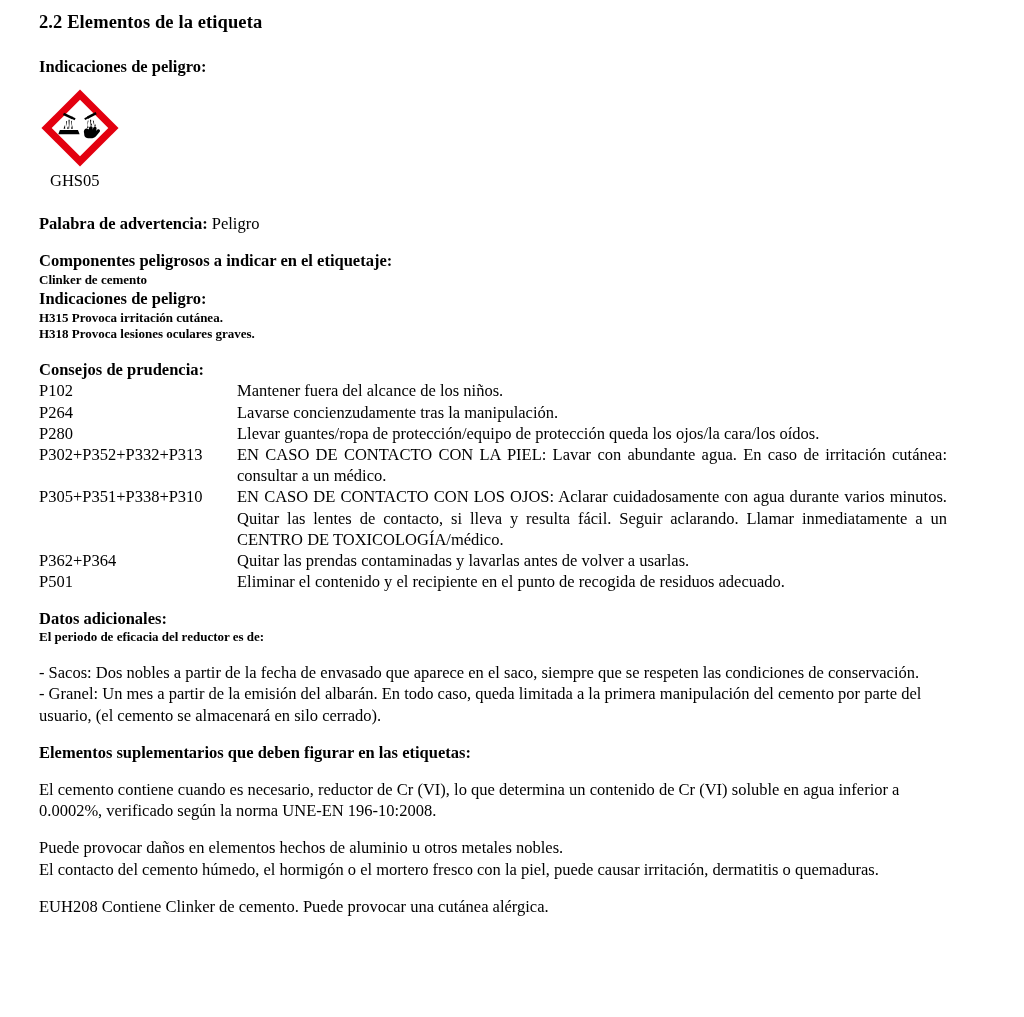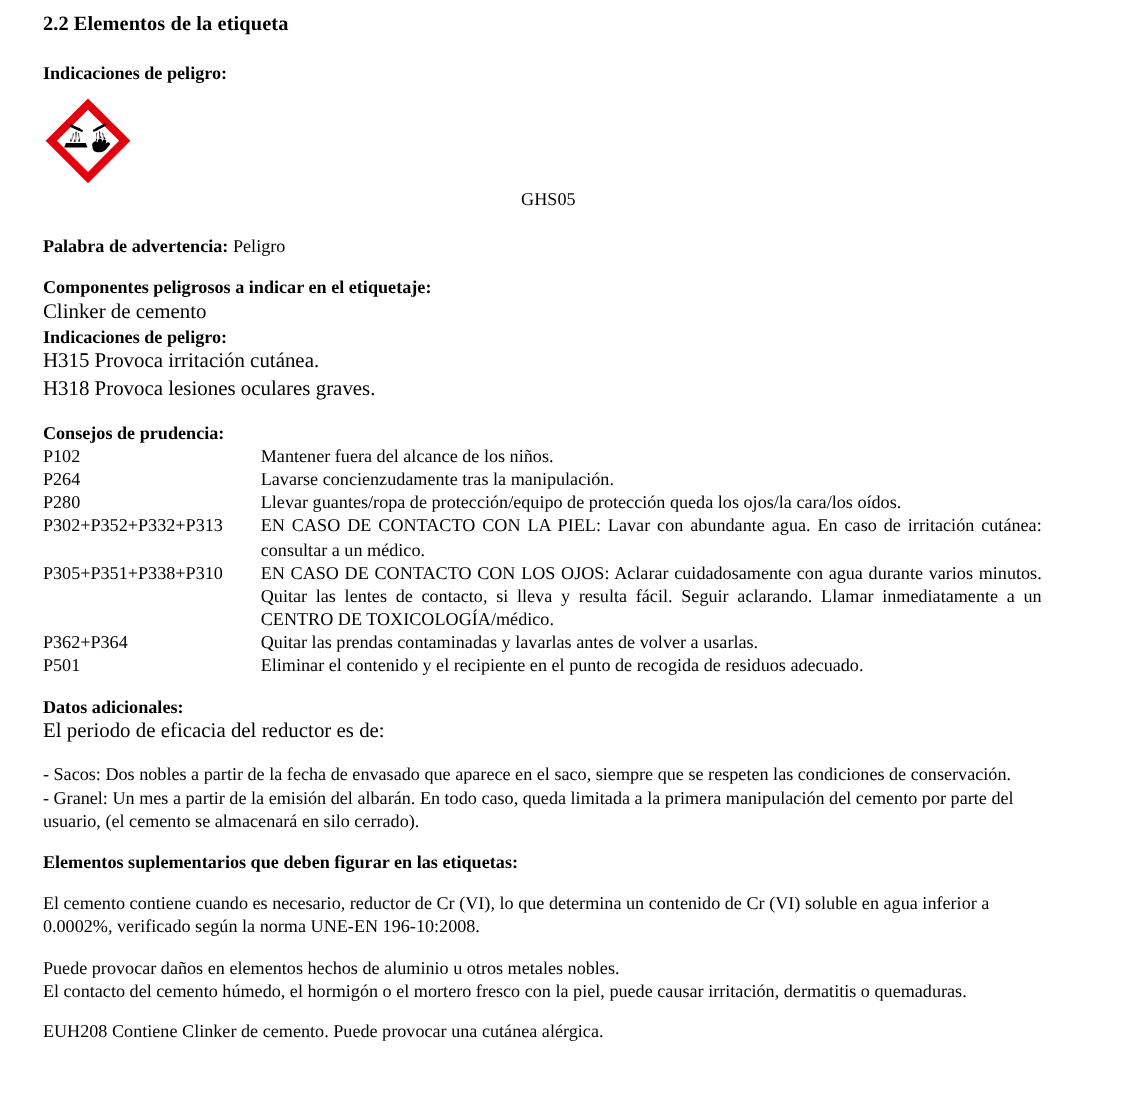--- a/index.html
+++ b/index.html
@@ -55,38 +55,38 @@
   .pictogram {
     width: 82px;
     height: 82px;
     display: block;
   }
   .pictogram-code {
     font-size: 16.5px;
     margin-top: 2px;
     margin-left: 11px;
     line-height: 1.2;
-    text-align: center;
   }
 
   
   .label-line {
     font-size: 16.5px;
     line-height: 1.3;
   }
   .label-line .lbl {
     font-weight: bold;
   }
   .label-line .val {
     font-weight: normal;
   }
 
   .plain-line {
-    font-size: 19px;
+    font-size: 13px;
     line-height: 1.3;
+    font-weight: bold;
   }
 
   
   .p-table {
     border-collapse: collapse;
     width: 908px;
     table-layout: fixed;
   }
   .p-table td {
     padding: 0;

